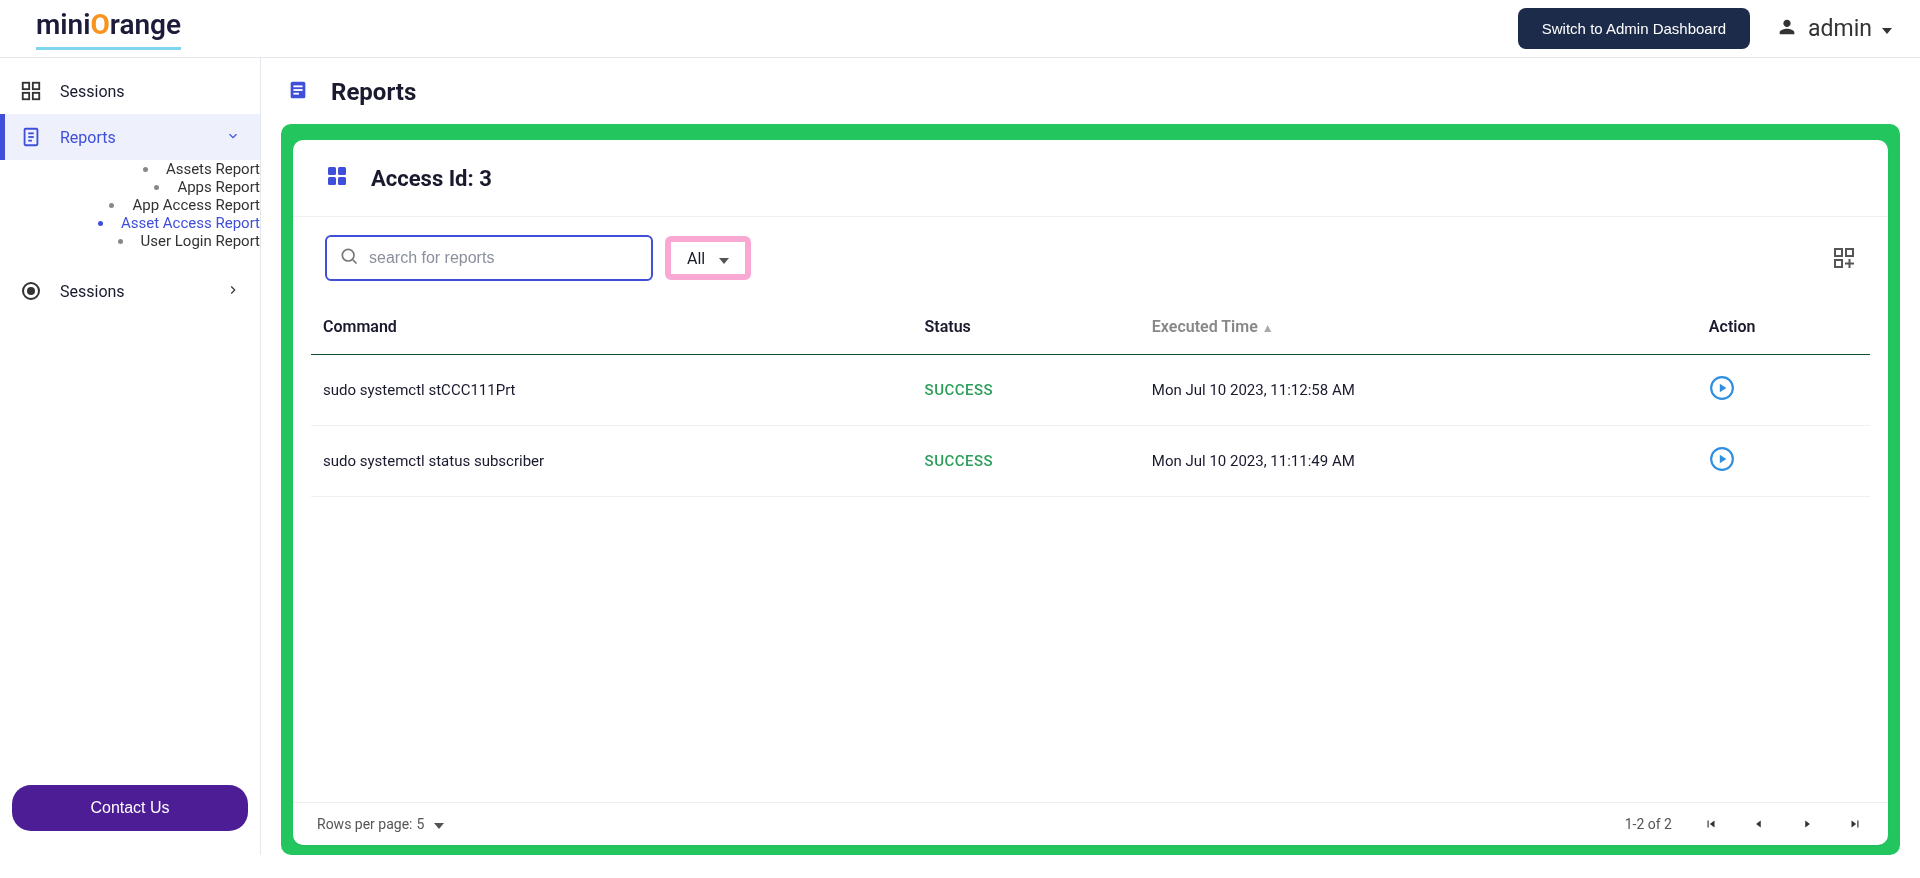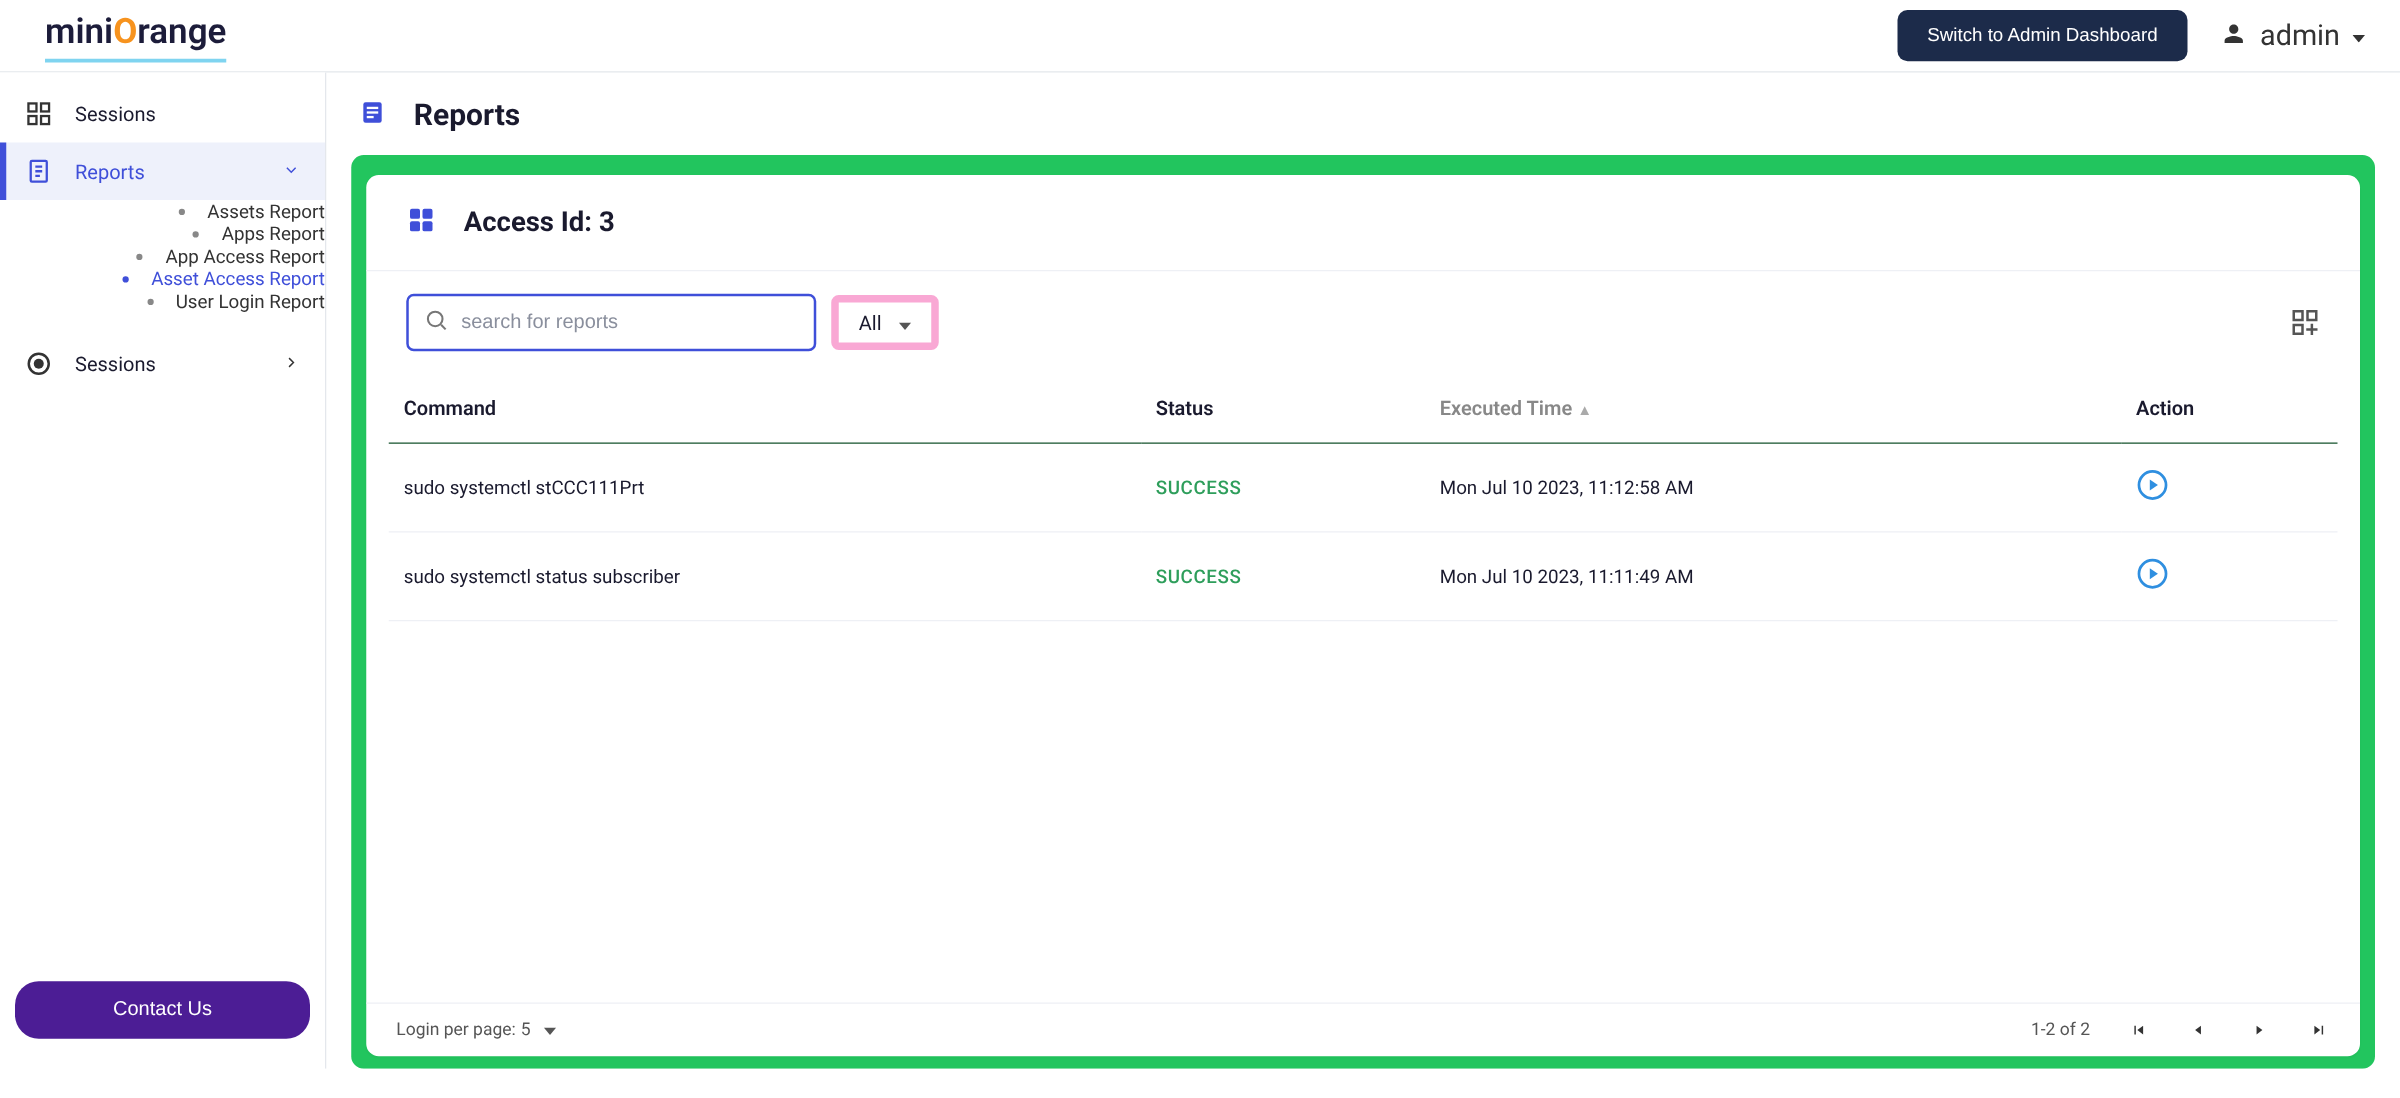--- a/index.html
+++ b/index.html
@@ -264,21 +264,21 @@
                       <circle cx="12" cy="12" r="10"></circle>
                       <polygon points="10,8 16,12 10,16" fill="#2f8fe0" stroke="none"></polygon>
                     </svg>
                 </span>
               </td>
             </tr>
           </tbody>
         </table>
 
         <div class="card-footer">
-          <span>Login per page:</span>
+          <span>Rows per page:</span>
           <span class="rows-sel">
             <span>5</span>
             <span><svg width="10" height="6" viewBox="0 0 10 6" fill="#555">
                   <path d="M0 0l5 6 5-6z"></path>
                 </svg></span>
           </span>
           <div class="footer-grow"></div>
           <div class="pagination">
             <span>1-2 of 2</span>
             <span class="page-btn">

